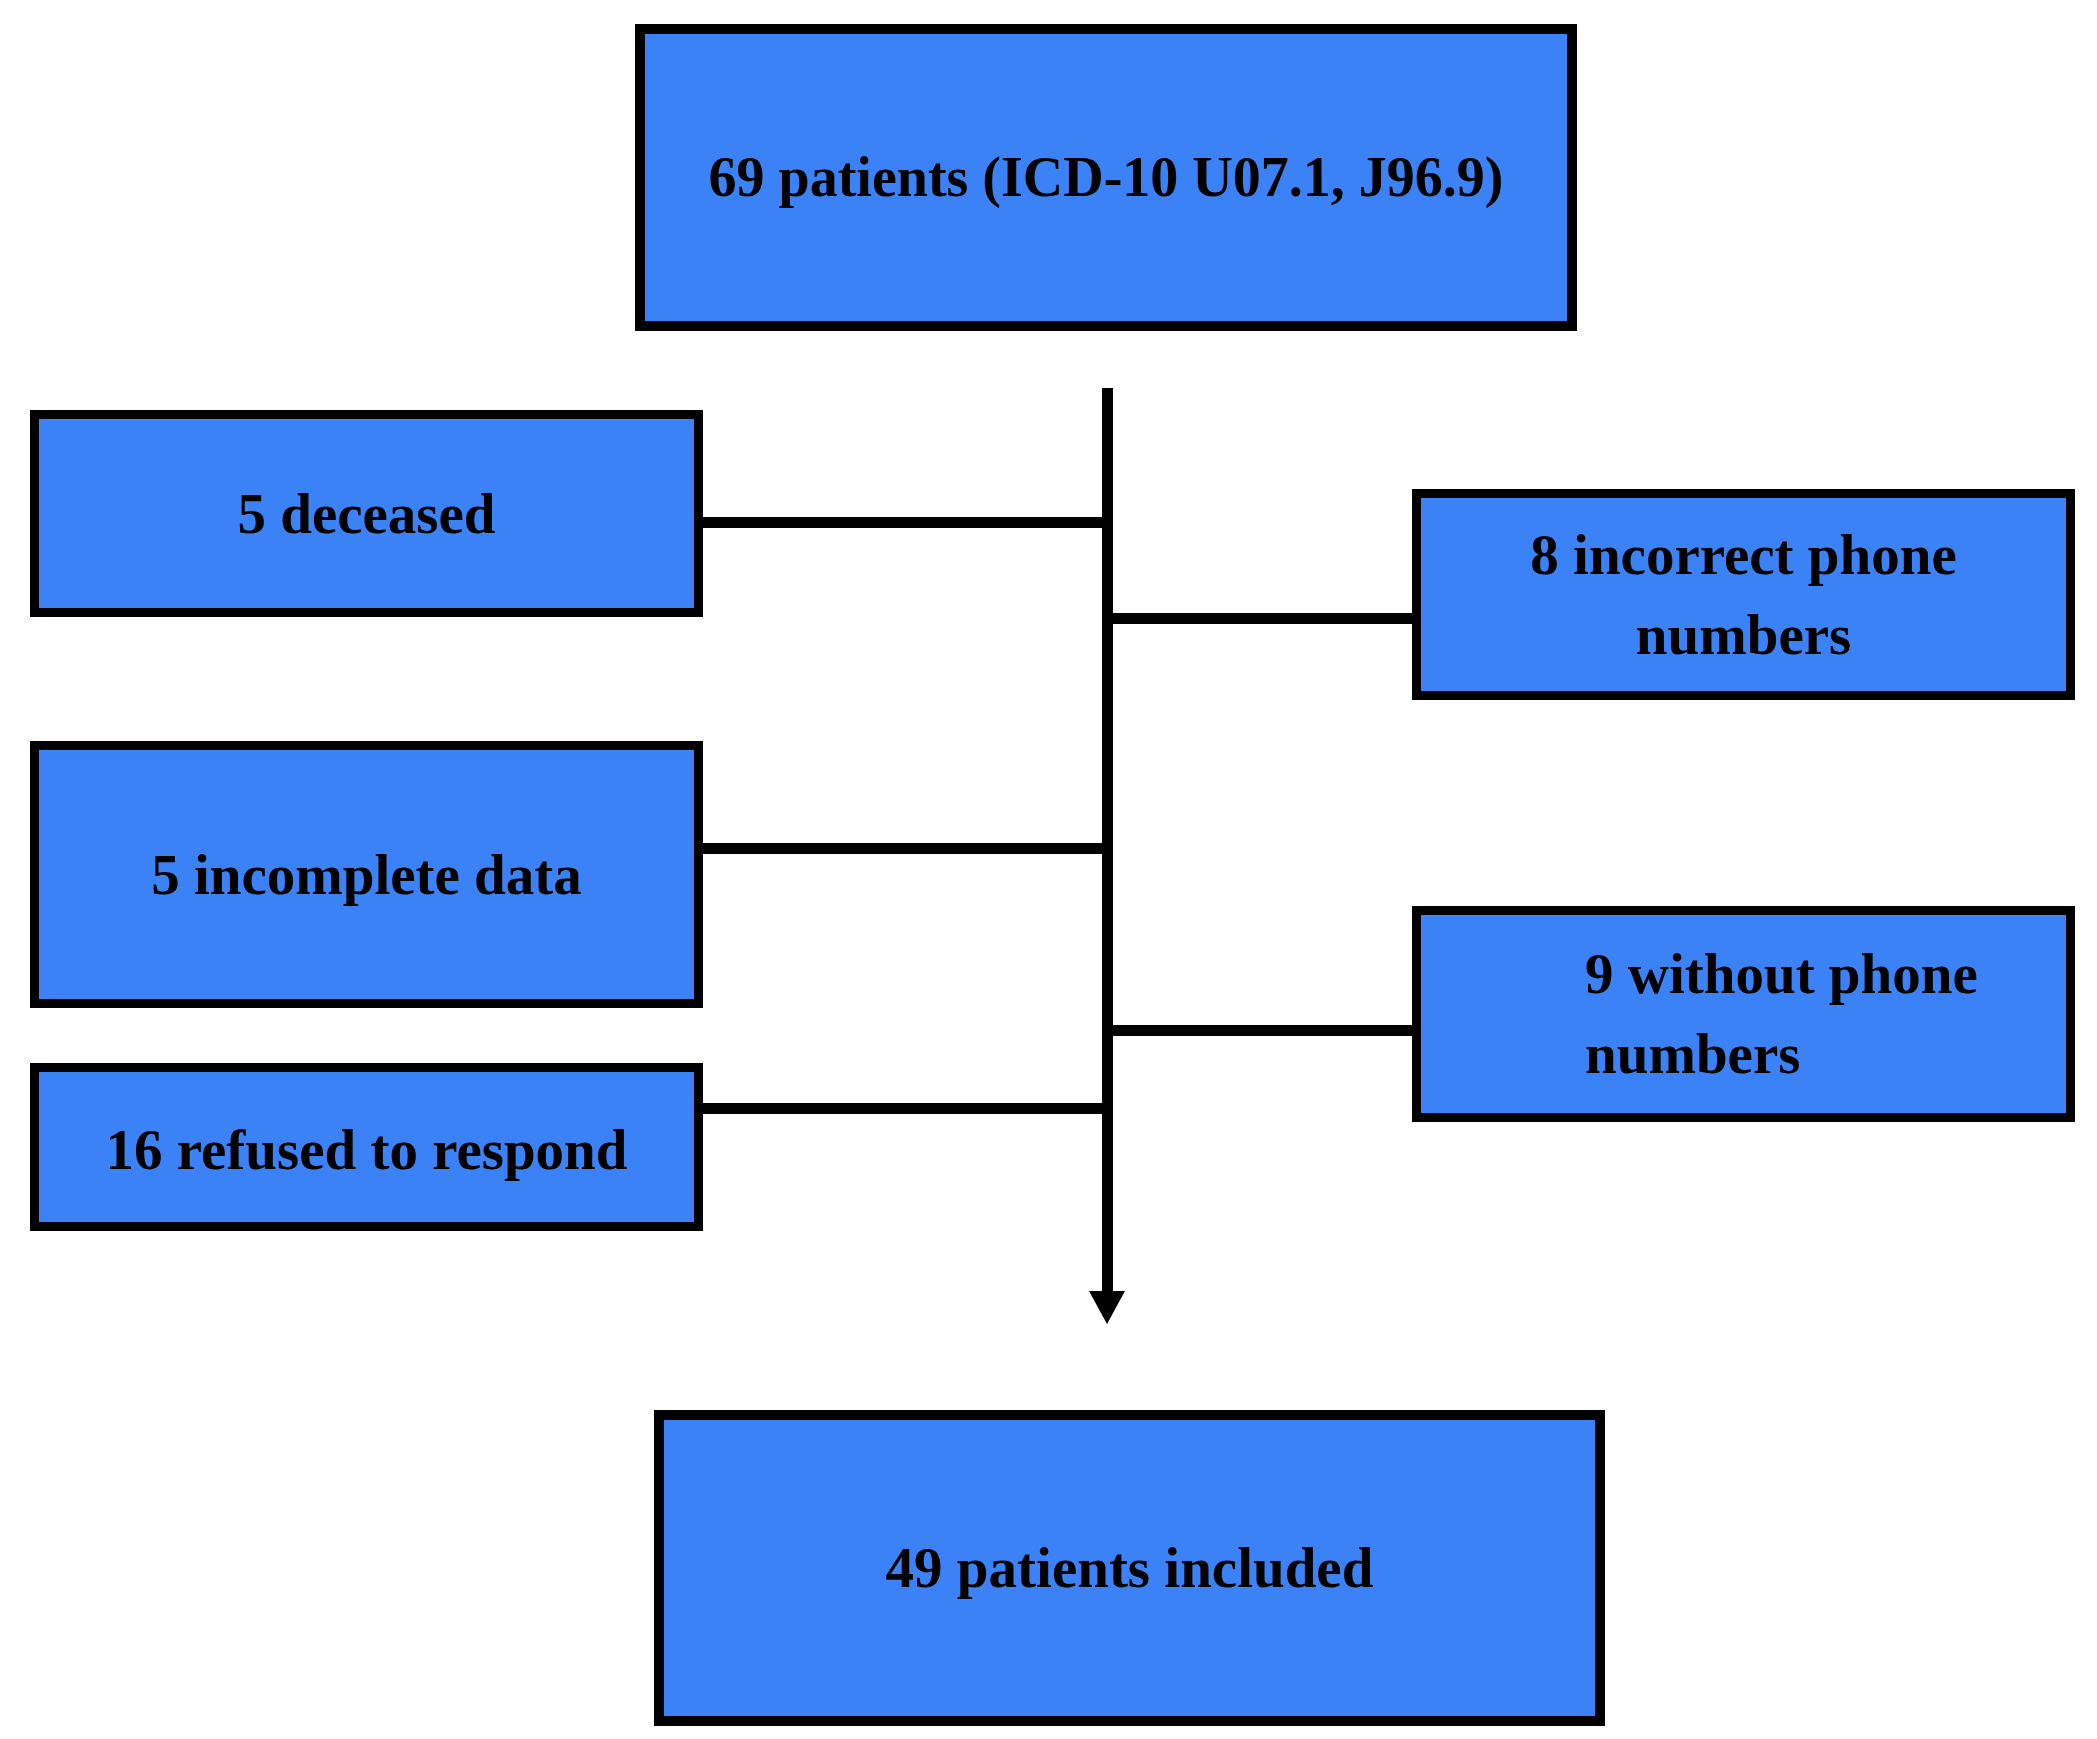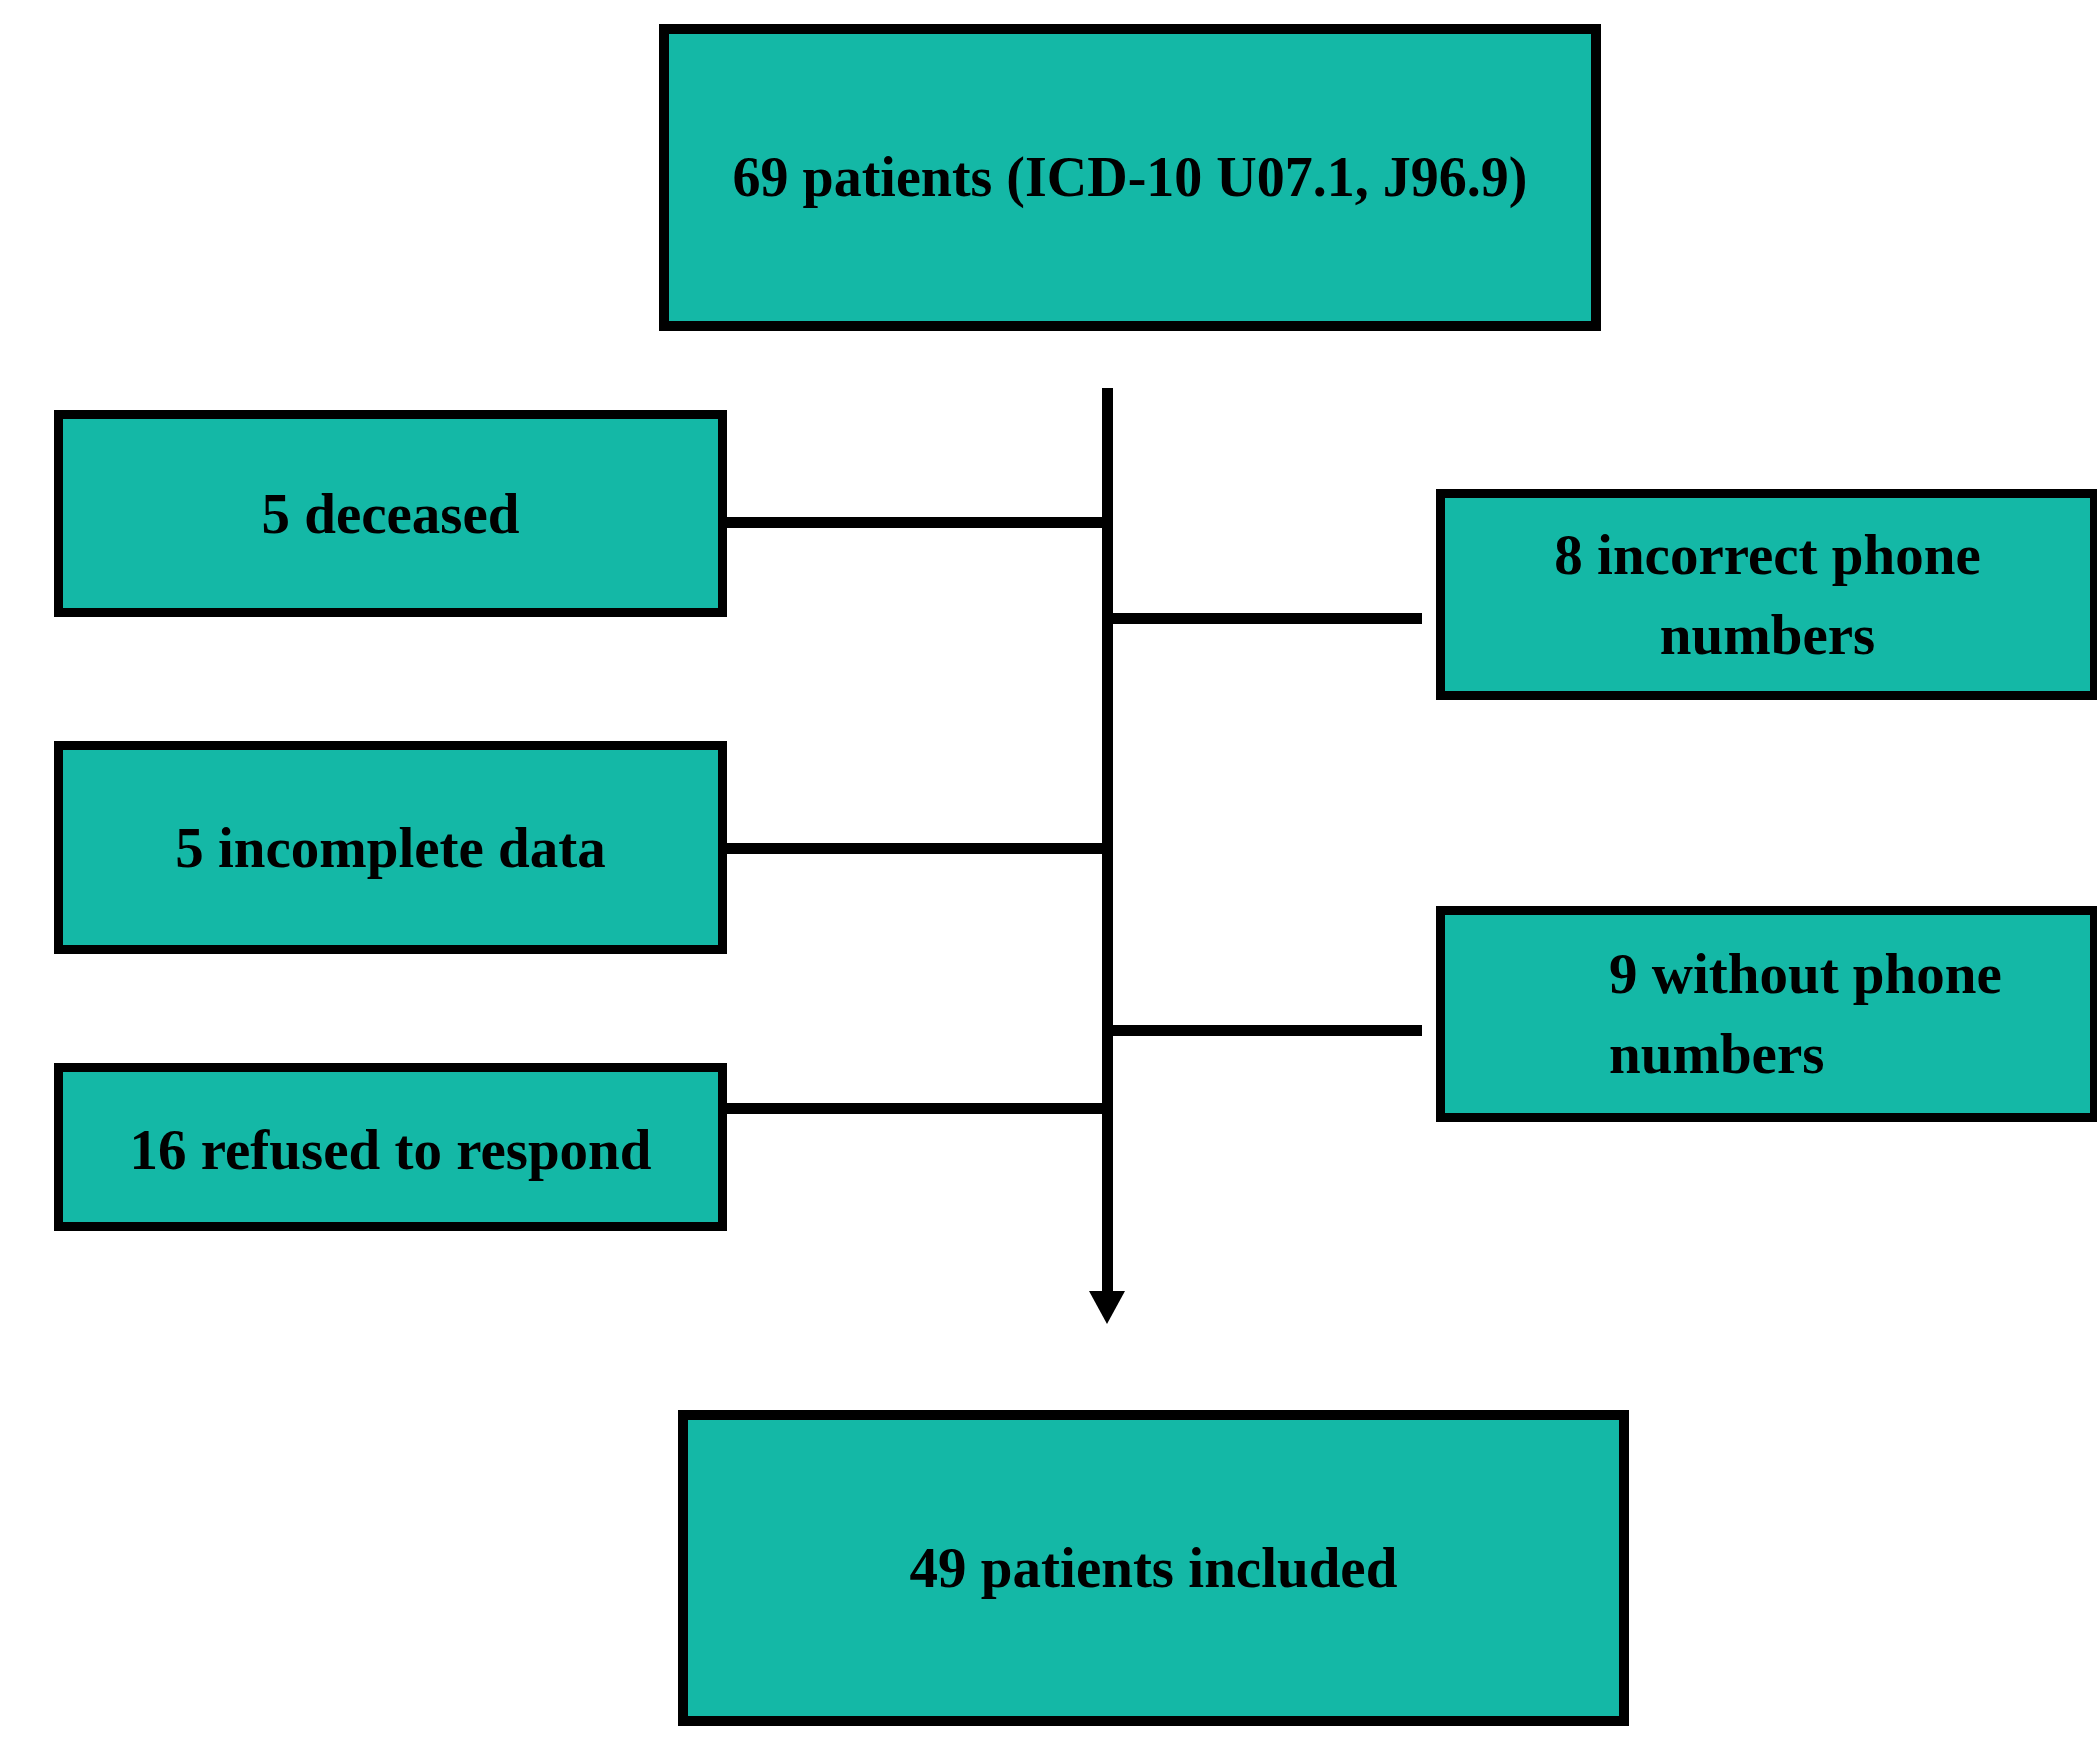--- a/index.html
+++ b/index.html
@@ -12,47 +12,46 @@
     height: 1739px;
     background: #ffffff;
     font-family: "Liberation Serif", "DejaVu Serif", serif;
     font-weight: 700;
     color: #000000;
     overflow: hidden;
   }
   .box {
     position: absolute;
     border: 9.8px solid #000000;
-    background: #14b8a6;
+    background: #3b82f6;
     box-sizing: border-box;
     display: flex;
     align-items: center;
     justify-content: center;
     text-align: center;
     font-size: 57px;
     line-height: 1.4;
-    margin-left: 24px;
   }
   .box .label-text {
     display: block;
   }
   #top-box {
     left: 635px; top: 24px;
     width: 942px; height: 307px;
     border-width: 10.5px;
     font-size: 56px;
     white-space: nowrap;
   }
   #deceased-box {
     left: 30px; top: 410px;
     width: 673px; height: 207px; justify-content: center;
   }
   #incomplete-box {
     left: 30px; top: 741px;
-    width: 673px; height: 213px;
+    width: 673px; height: 267px;
   }
   #refused-box {
     left: 30px; top: 1063px;
     width: 673px; height: 168px;
     align-items: flex-start;
     padding-top: 38px;
   }
   #incorrect-phone-box {
     left: 1412px; top: 489px;
     width: 663px; height: 211px;

